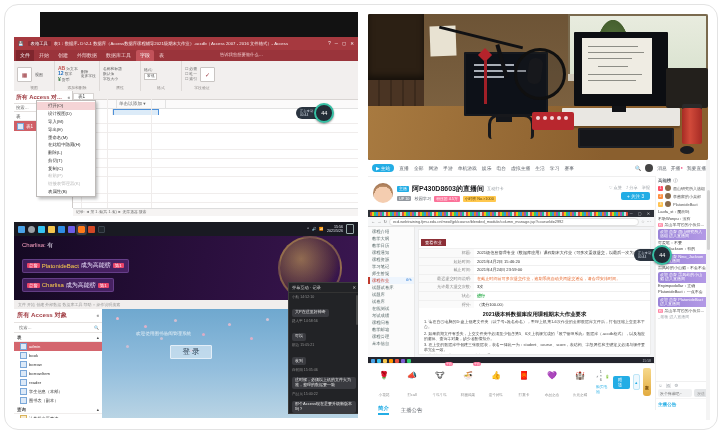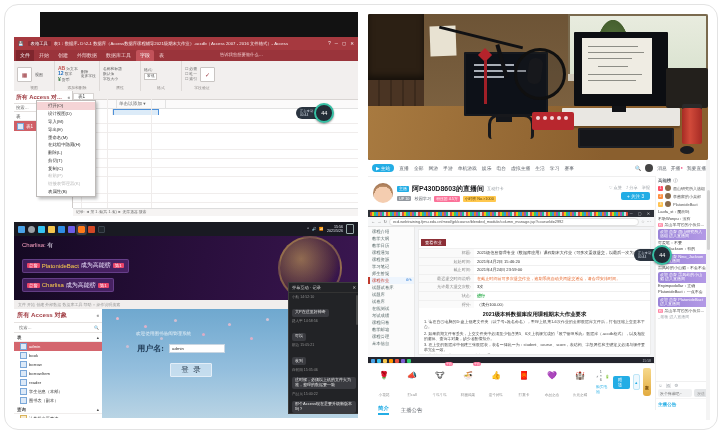--- a/index.html
+++ b/index.html
@@ -240,21 +240,21 @@
     box-shadow:4px 10px 0 rgba(250,170,195,.9),-6px 16px 0 rgba(244,150,180,.9),10px 22px 0 rgba(252,190,208,.9),
     -2px 30px 0 rgba(246,160,188,.9),14px 36px 0 rgba(250,170,195,.85),2px 44px 0 rgba(244,150,180,.8),
     -10px 40px 0 rgba(252,190,208,.8),8px 54px 0 rgba(246,160,188,.75),-4px 60px 0 rgba(250,170,195,.7),
     12px 66px 0 rgba(244,150,180,.65),-8px 74px 0 rgba(252,190,208,.6),4px 84px 0 rgba(246,160,188,.55)}
   .lg{position:absolute;left:28px;top:34px;width:120px}
   .lg-title{position:absolute;left:34px;top:22px;color:rgba(255,255,255,.85);font-size:4.6px;white-space:nowrap}
   .lg-row{display:flex;align-items:center;gap:5px;margin-bottom:9px}
   .lg-lab{font-family:"Liberation Serif","DejaVu Serif",serif;font-weight:bold;color:#1f3b57;font-size:8px;width:34px;text-align:right;flex:none}
   .lg-row input{width:56px;height:9px;background:#fff;border:1px solid #c9d6e2;font-size:4.4px;padding:0 2px;color:#333}
   .lg-btn{margin:2px 0 0 40px;width:40px;height:12px;border:1px solid #e3eef8;background:rgba(235,244,252,.55);
-    color:#2c3e50;font-size:7.5px;text-align:center;line-height:12px;font-family:Liberation Mono, monospace;border-radius:1px}
+    color:#2c3e50;font-size:7.5px;text-align:center;line-height:12px;font-family:Liberation Sans, sans-serif;border-radius:1px}
   .d-chat{position:absolute;left:274px;top:60px;width:70px;height:130px;background:#222326;border:1px solid #3c3c3c;z-index:15;overflow:hidden}
   .dc-h{display:flex;justify-content:space-between;align-items:center;color:#ddd;font-size:4.2px;padding:2px 3px;border-bottom:1px solid #333}
   .dg{margin:2px 3px}
   .dg-meta{color:#8f8f8f;font-size:3.6px;line-height:4.2px}
   .dg-bub{display:inline-block;background:#3a3b40;color:#e8e8e8;font-size:4px;line-height:4.8px;padding:1.5px 3px;border-radius:2px;margin-top:1px;max-width:58px}
   .dc-scroll{position:absolute;right:1px;top:12px;width:2px;height:30px;background:#4a4a4a;border-radius:1px}
 </style>
 </head>
 <body>
 
@@ -935,24 +935,20 @@
               <span>计算机水平查询</span>
             </div>
           </div>
 
       </div>
       <div class="d-form">
         <div class="petals"></div>
         <div class="fire"></div>
         <div class="lg-title">欢迎使用图书借阅管理系统</div>
         <div class="lg">
-          <div class="lg-row">
-            <span class="lg-lab">用户名:</span>
-            <input value="admin" style="">
-          </div>
           <div class="lg-btn">登 录</div>
         </div>
       </div>
     </div>
     <div class="d-chat">
       <div class="dc-h">
         <span>弹幕互动 · 记录</span>
         <span>✕</span>
       </div>
       <div>

